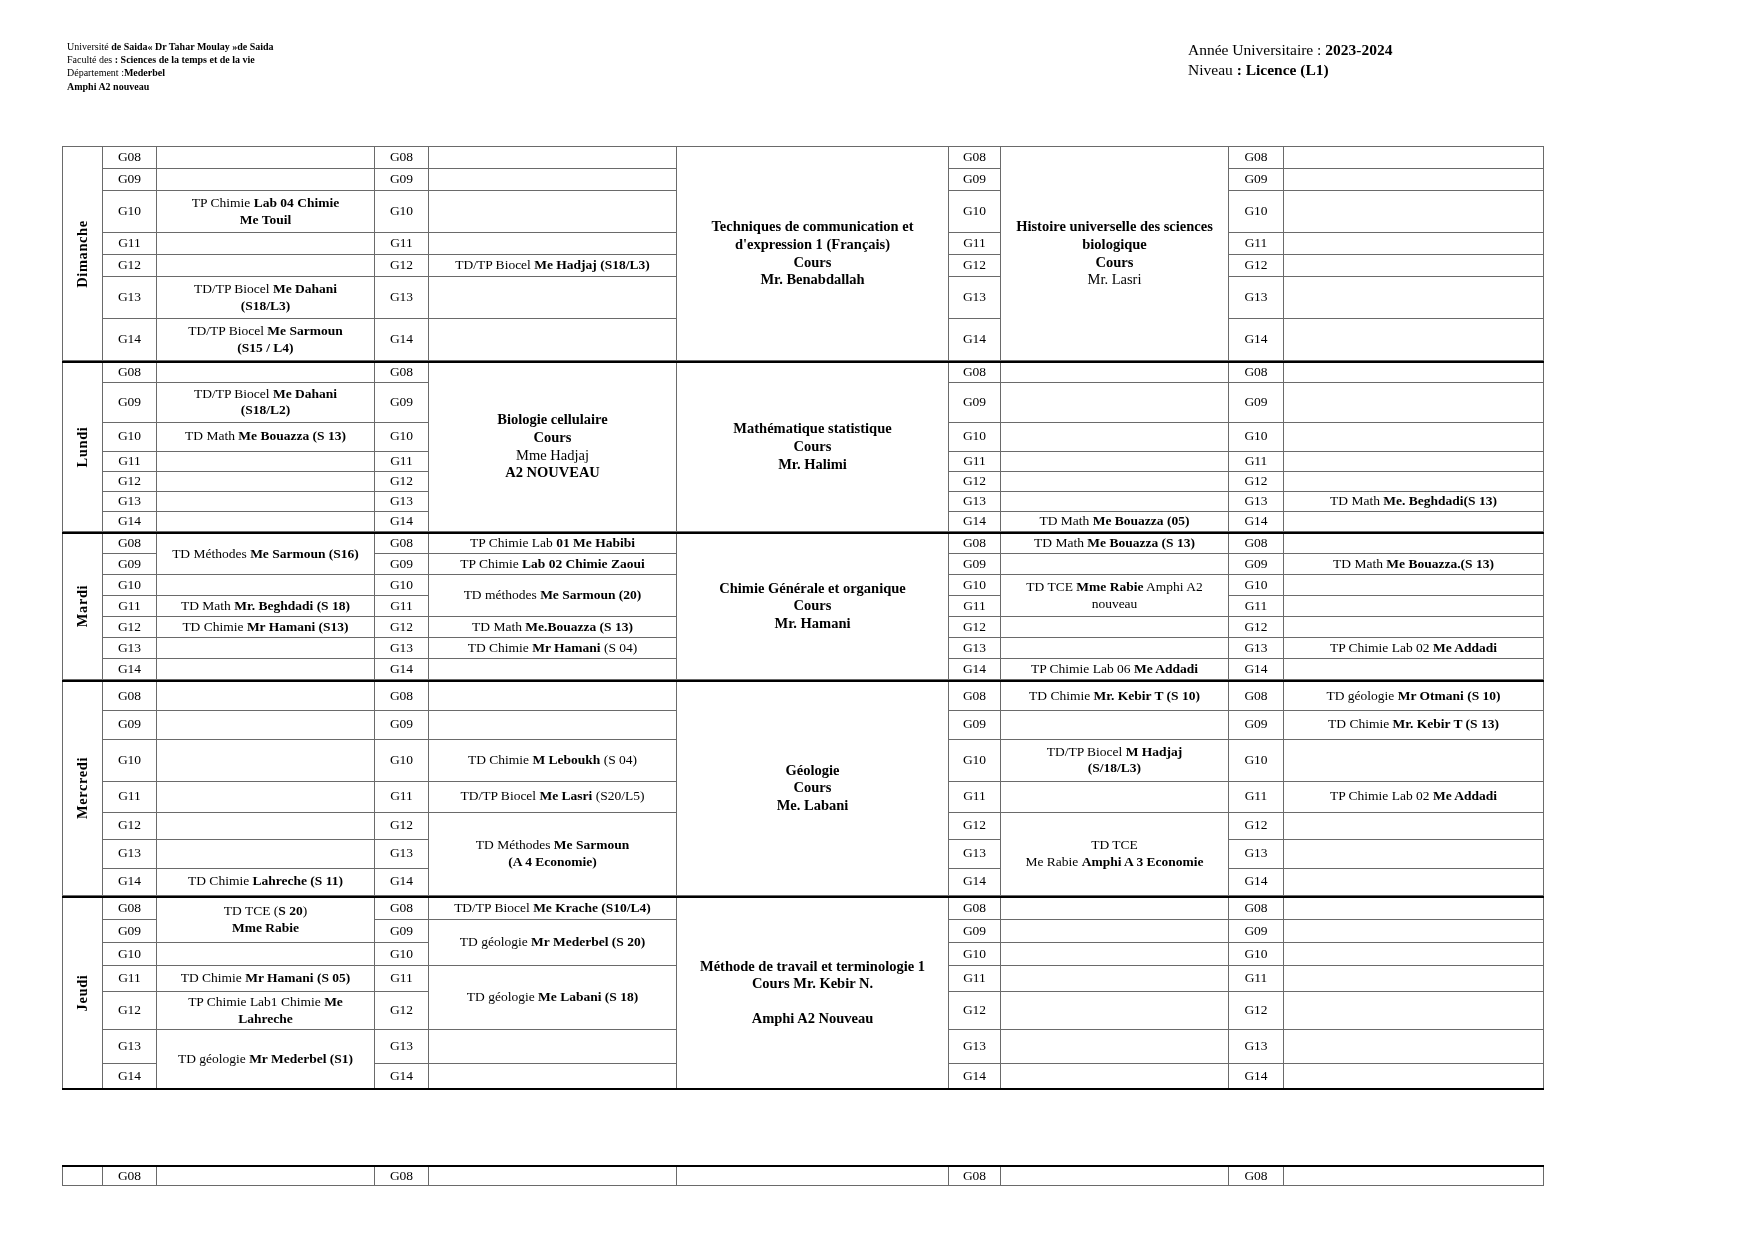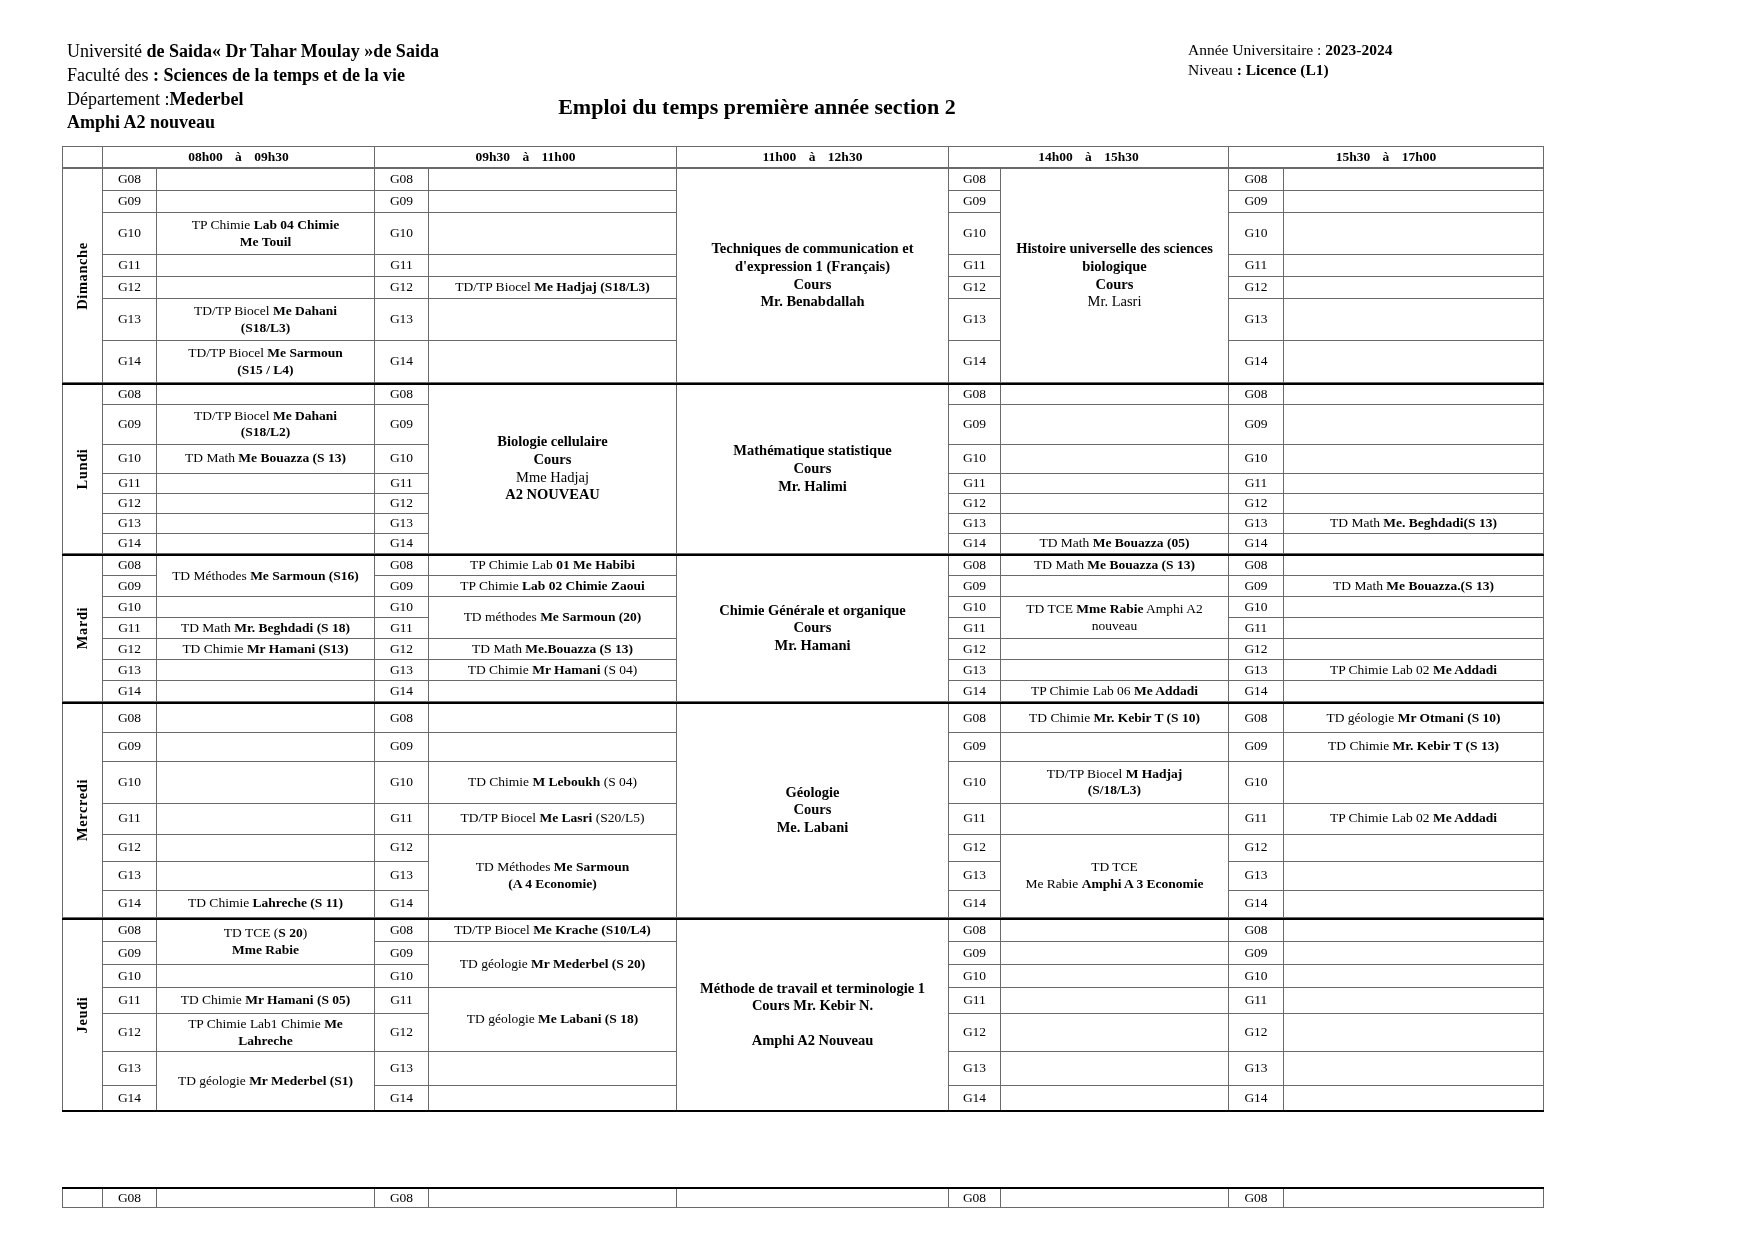--- a/index.html
+++ b/index.html
@@ -1,18 +1,18 @@
 <!DOCTYPE html>
 <html><head>
 <meta charset="utf-8">
 <style>
   html,body{margin:0;padding:0;background:#e8e8e8;}
   .page{position:relative;width:1754px;height:1240px;background:#fff;overflow:hidden;
         font-family:"Liberation Serif","DejaVu Serif",serif;color:#000;}
-  .meta{position:absolute;top:40px;left:67px;font-size:18px;line-height:1.32;}
+  .meta{position:absolute;top:40px;left:67px;font-size:10px;line-height:1.32;}
   .meta-right{position:absolute;top:40px;left:1188px;font-size:15.5px;line-height:1.32;}
   .b{font-weight:bold;}
   .title{position:absolute;top:94px;left:62px;width:1390px;text-align:center;
          font-size:22px;font-weight:bold;margin:0;}
   .tablewrap{position:absolute;top:146px;left:62px;}
   table.sched{border-collapse:collapse;table-layout:fixed;}
   table.sched td{border:1px solid #6a6a6a;padding:1px 3px;text-align:center;
         vertical-align:middle;font-size:13.5px;line-height:1.22;overflow:hidden;}
   td.thickR{border-right:2.5px solid #000;}
   td.daycell{border-left:2px solid #000;position:relative;}
@@ -36,46 +36,21 @@
   <div class="meta" id="meta-left">
       <div><span>Université </span><span class="b">de Saida« Dr Tahar Moulay »de Saida</span></div>
       <div><span>Faculté des </span><span class="b">: Sciences de la temps et de la vie</span></div>
       <div><span>Département :</span><span class="b">Mederbel</span></div>
       <div><span class="b">Amphi A2 nouveau</span></div>
     </div>
   <div class="meta-right" id="meta-right">
       <div><span>Année Universitaire : </span><span class="b">2023-2024</span></div>
       <div><span>Niveau </span><span class="b">: Licence (L1)</span></div>
     </div>
-  <h1 class="title">Emploi du temps première année section 2</h1>
   <div class="tablewrap" id="tablewrap">
-      <table class="sched hdrT">
-        <colgroup>
-          <col style="width: 40px;">
-          <col style="width: 54px;">
-          <col style="width: 218px;">
-          <col style="width: 54px;">
-          <col style="width: 248px;">
-          <col style="width: 272px;">
-          <col style="width: 52px;">
-          <col style="width: 228px;">
-          <col style="width: 55px;">
-          <col style="width: 260px;">
-        </colgroup>
-        <tbody>
-          <tr>
-            <td></td>
-            <td class="hd thickR" colspan="2">08h00 à 09h30</td>
-            <td class="hd thickR" colspan="2">09h30 à 11h00</td>
-            <td class="hd thickR" colspan="1">11h00 à 12h30</td>
-            <td class="hd thickR" colspan="2">14h00 à 15h30</td>
-            <td class="hd thickR" colspan="2">15h30 à 17h00</td>
-          </tr>
-        </tbody>
-      </table>
       <table class="sched day first">
         <colgroup>
           <col style="width: 40px;">
           <col style="width: 54px;">
           <col style="width: 218px;">
           <col style="width: 54px;">
           <col style="width: 248px;">
           <col style="width: 272px;">
           <col style="width: 52px;">
           <col style="width: 228px;">

